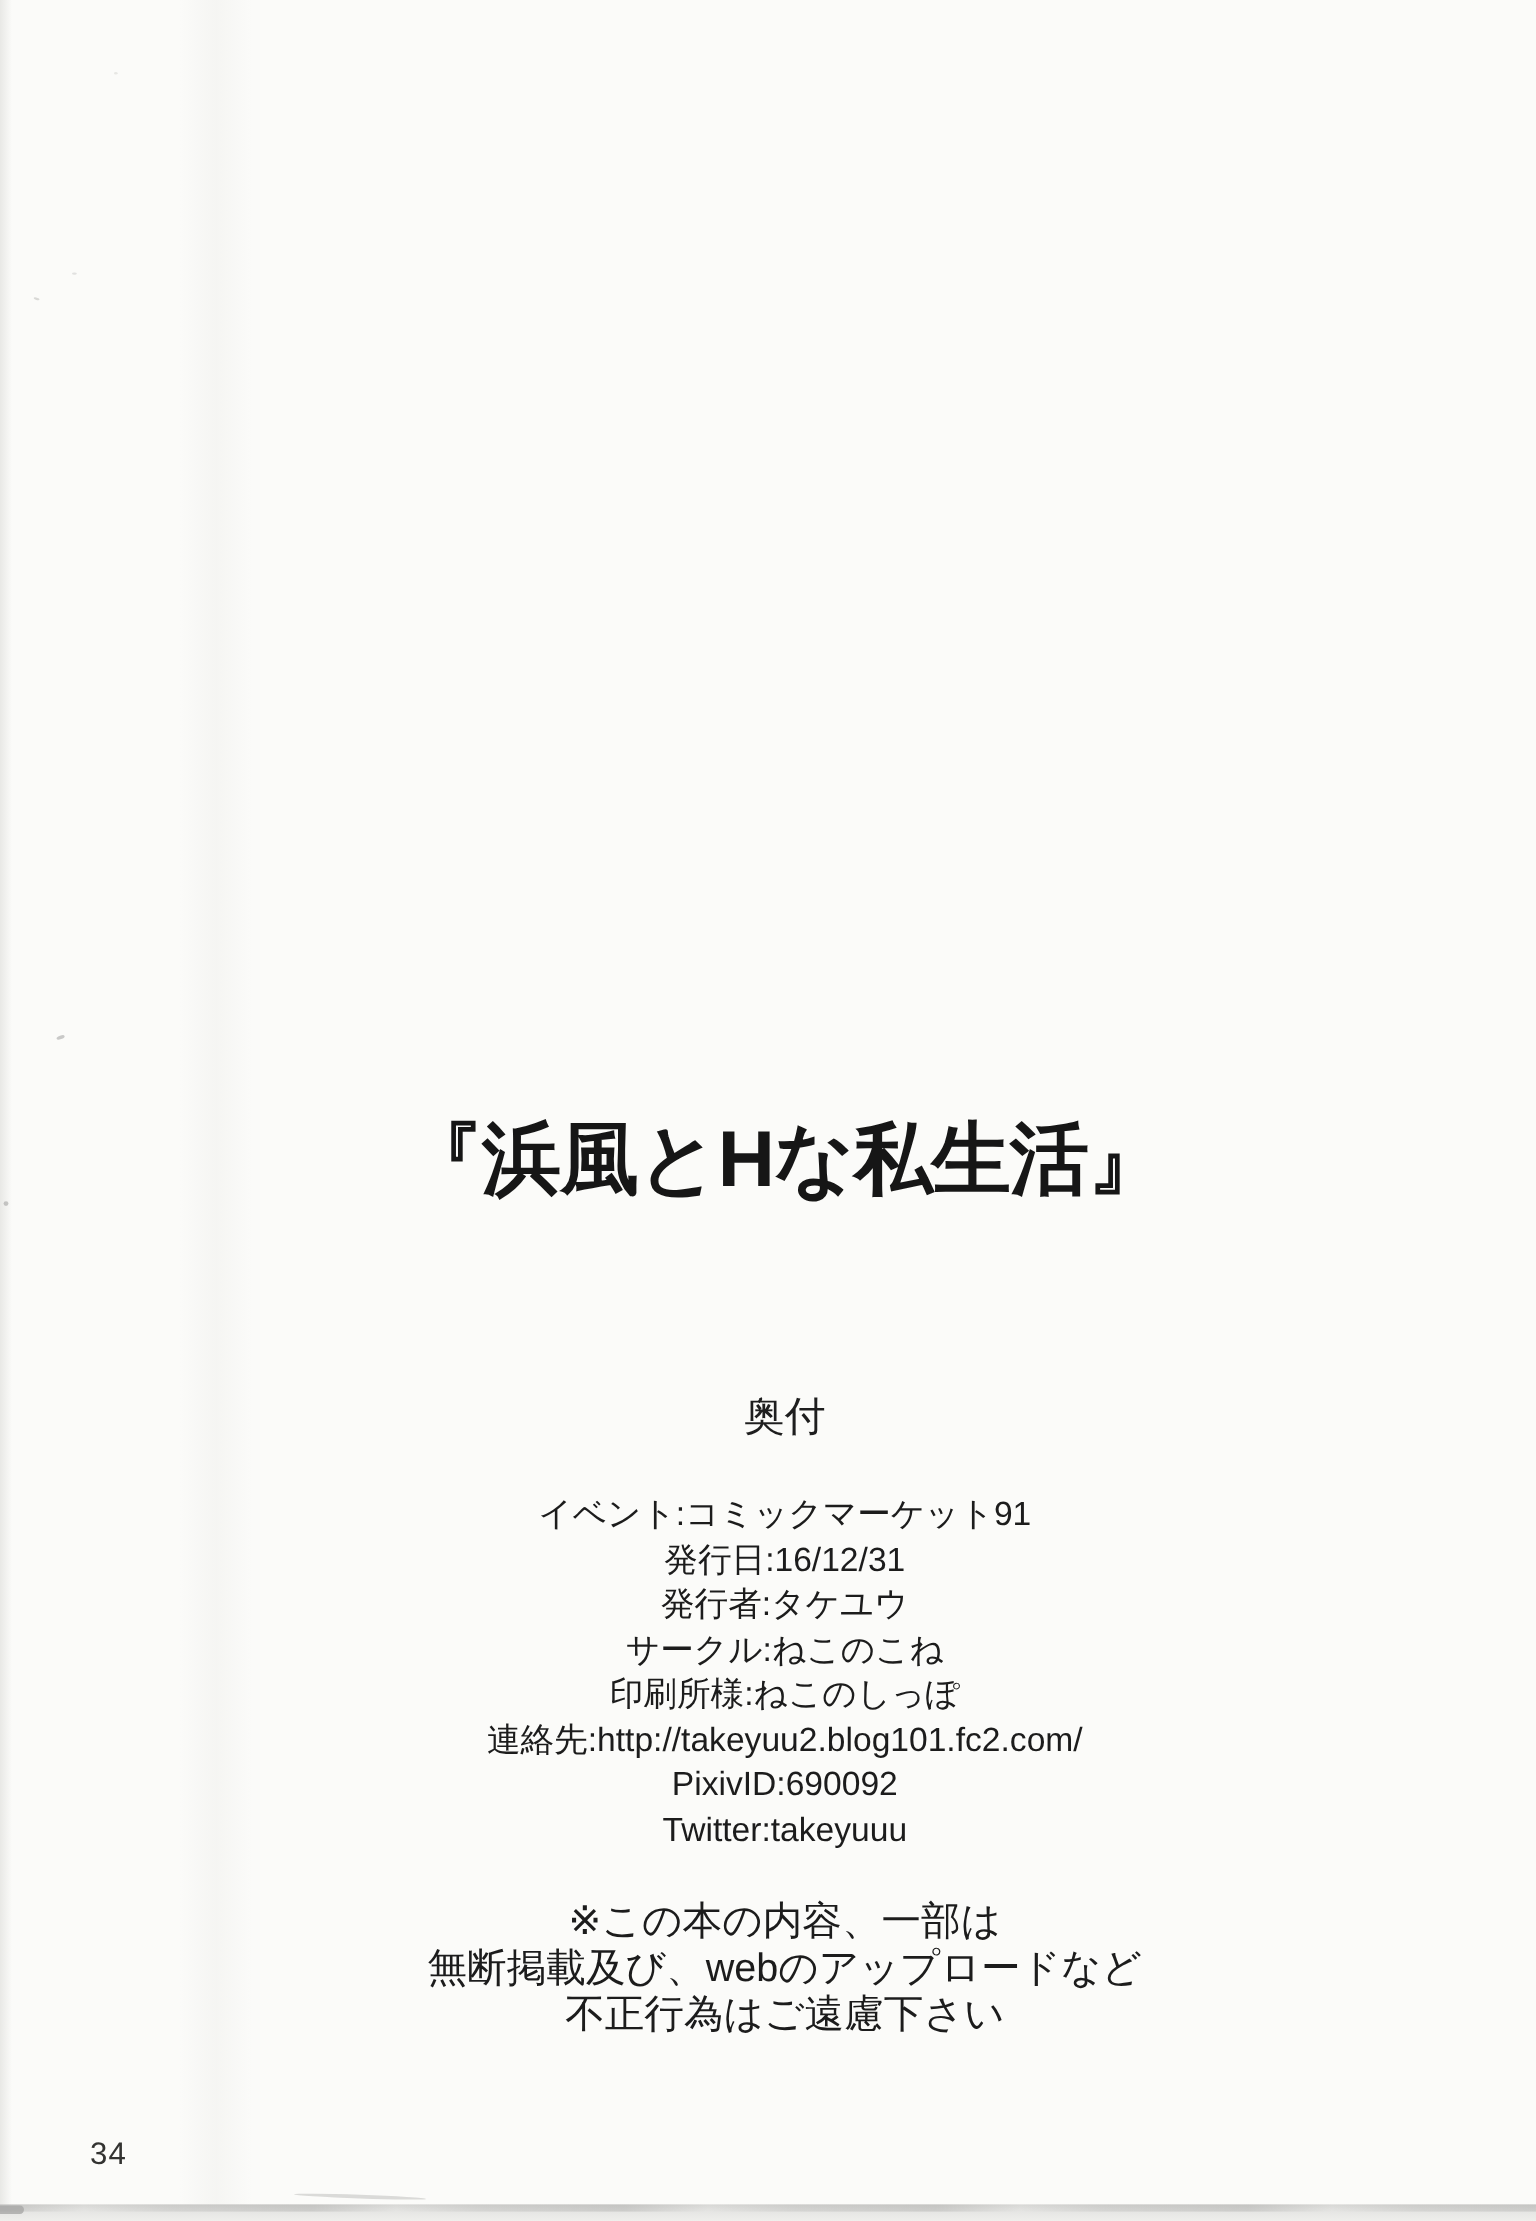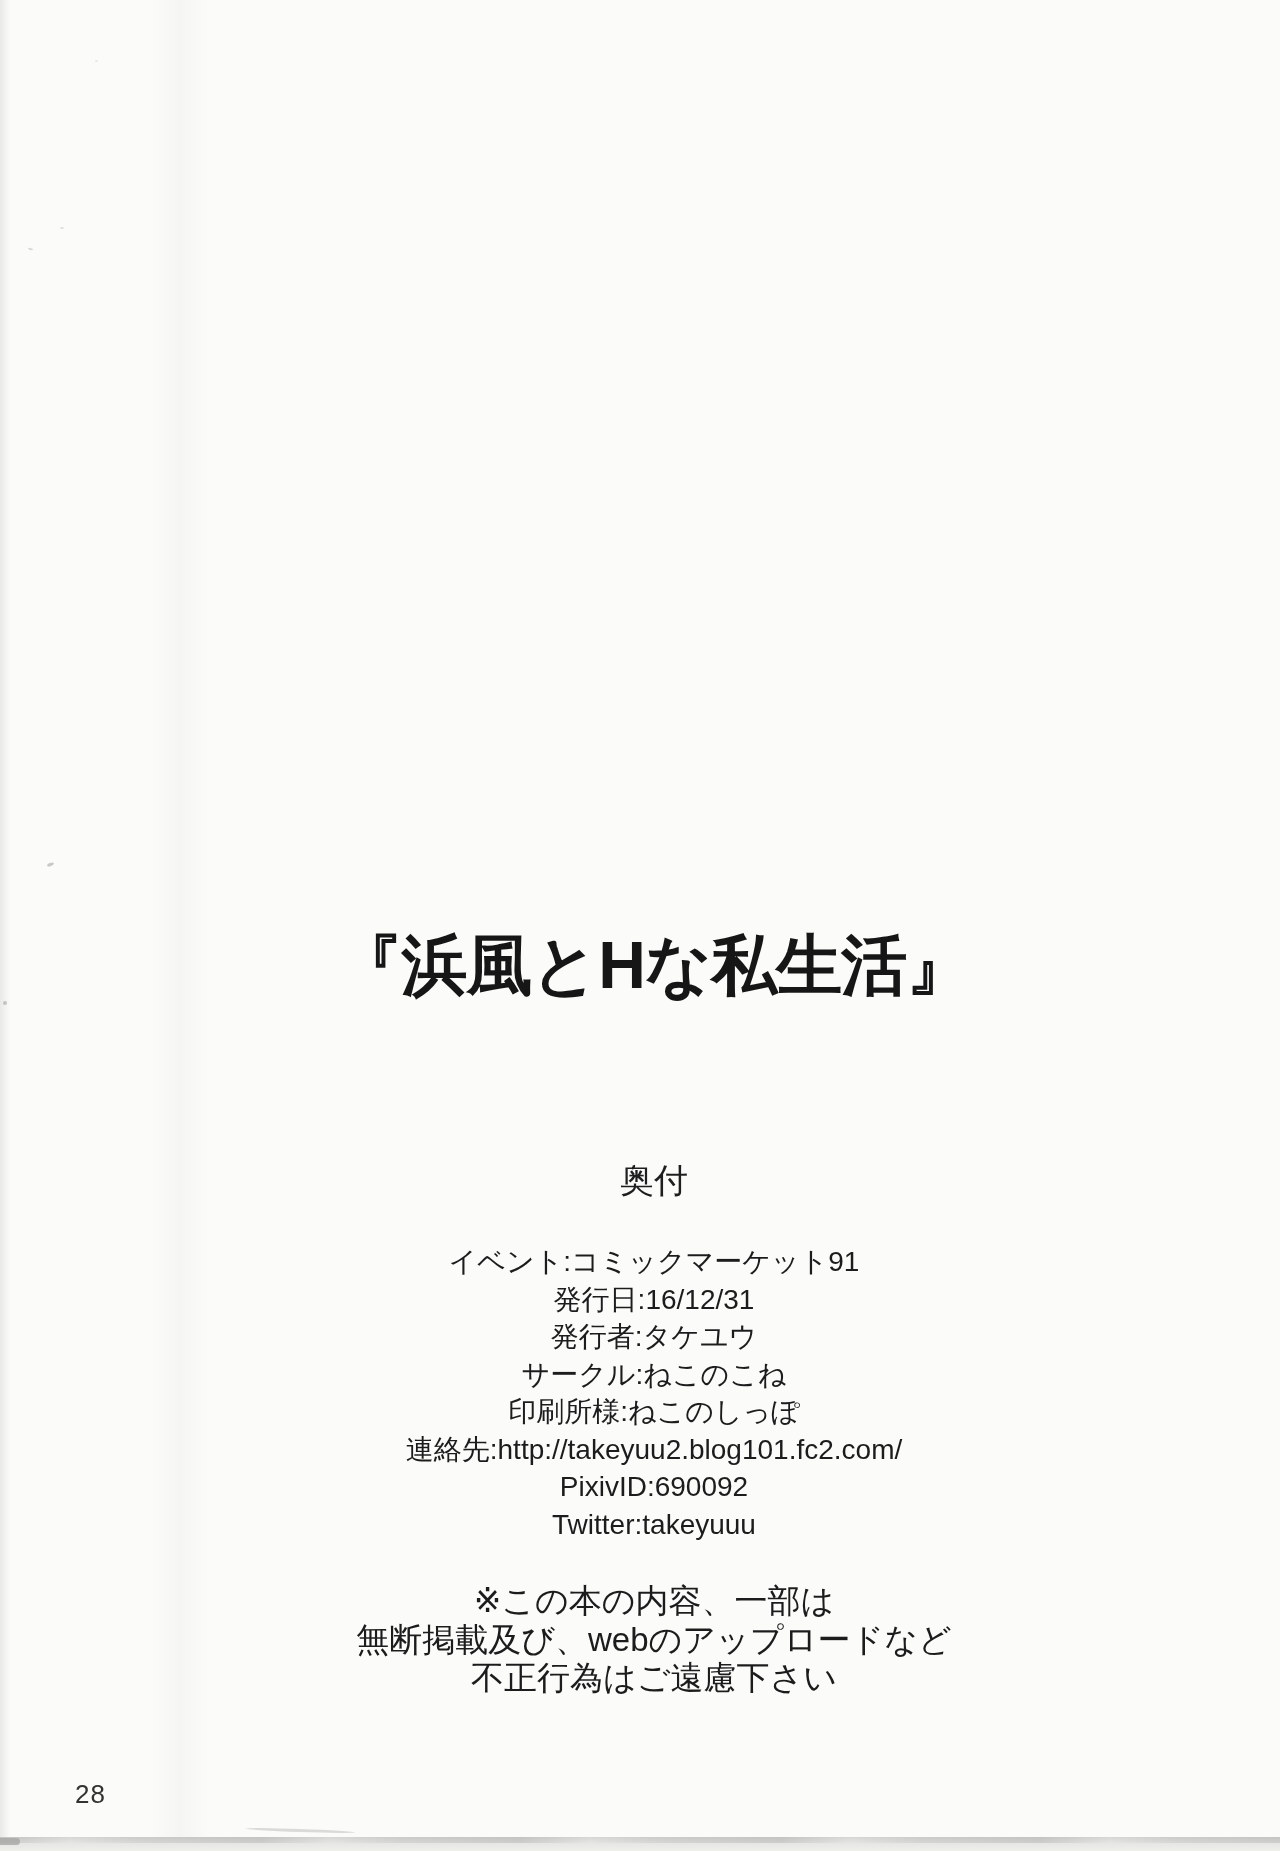--- a/index.html
+++ b/index.html
@@ -149,18 +149,18 @@
   </div>
 
   <div class="notice-lines">
     <div>※この本の内容、一部は</div>
     <div>無断掲載及び、webのアップロードなど</div>
     <div>不正行為はご遠慮下さい</div>
   </div>
 
 </div>
 
-<div class="page-number">28</div>
+<div class="page-number">34</div>
 
 <div class="scan-edge-curve"></div>
 <div class="scan-bottom-shadow">
   <div class="scan-bottom-nub"></div>
 </div>
 
 </body></html>

